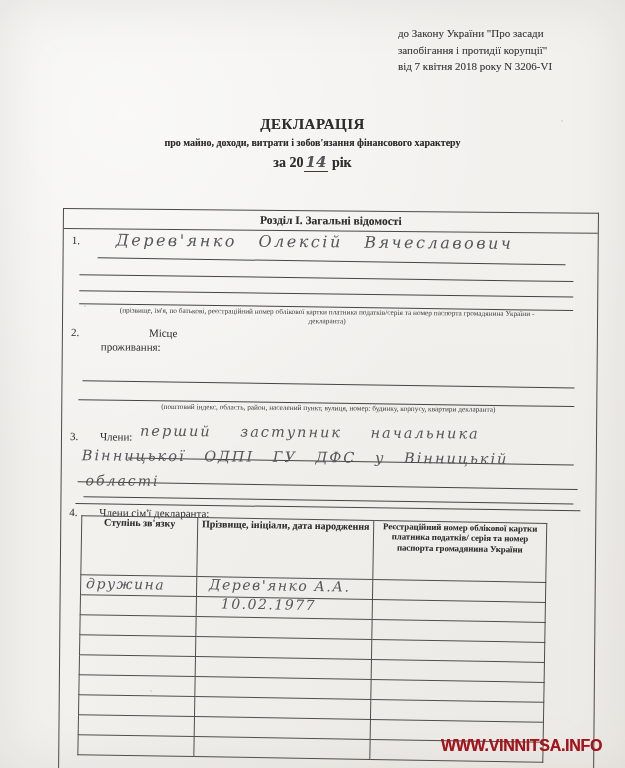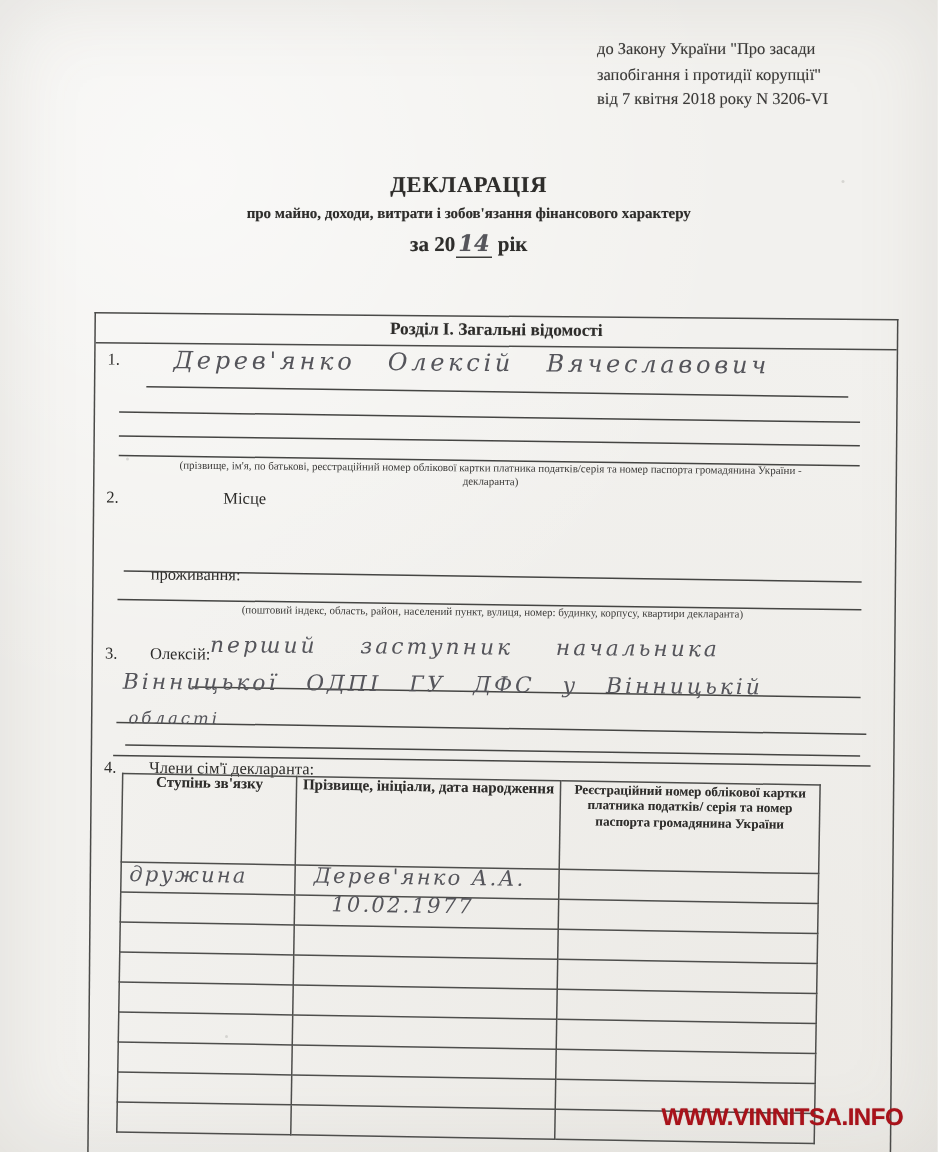--- a/index.html
+++ b/index.html
@@ -94,32 +94,32 @@
     <div class="num" style="left:8px;top:25px;">1.</div>
     <div class="hw" style="position:absolute;left:52px;top:21px;font-size:16px;letter-spacing:2.5px;word-spacing:14px;">Дерев'янко  Олексій  Вячеславович</div>
     <div class="rule" style="left:34px;top:48px;width:468px;transform:rotate(.35deg);"></div>
     <div class="rule" style="left:16px;top:65px;width:494px;transform:rotate(.3deg);"></div>
     <div class="rule" style="left:16px;top:81px;width:494px;transform:rotate(.25deg);"></div>
     <div class="rule" style="left:16px;top:94px;width:494px;transform:rotate(.3deg);"></div>
     <div class="cap" style="left:38px;top:97px;width:452px;">(прізвище, ім'я, по батькові, реєстраційний номер облікової картки платника податків/серія та номер паспорта громадянина України - декларанта)</div>
 
     <div class="num" style="left:8px;top:117px;">2.</div>
     <div class="lbl" style="left:48px;top:117px;margin-left:38px;">Місце</div>
-    <div class="lbl" style="left:38px;top:131px;margin-top:37px;">проживання:</div>
+    <div class="lbl" style="left:38px;top:131px;">проживання:</div>
     <div class="rule" style="left:20px;top:171px;width:492px;transform:rotate(.35deg);"></div>
     <div class="rule" style="left:16px;top:190px;width:496px;transform:rotate(.3deg);"></div>
     <div class="cap" style="left:62px;top:193px;width:408px;">(поштовий індекс, область, район, населений пункт, вулиця, номер: будинку, корпусу, квартири декларанта)</div>
 
     <div class="num" style="left:8px;top:221px;">3.</div>
-    <div class="lbl" style="left:38px;top:221px;">Олексій:</div>
+    <div class="lbl" style="left:38px;top:221px;">Члени:</div>
     <div class="hw" style="position:absolute;left:78px;top:213px;font-size:14.5px;letter-spacing:2px;word-spacing:22px;">перший  заступник  начальника</div>
     <div class="rule" style="left:66px;top:248px;width:446px;transform:rotate(.4deg);"></div>
     <div class="hw" style="position:absolute;left:20px;top:238px;font-size:14.5px;letter-spacing:2px;word-spacing:12px;">Вінницької  ОДПІ  ГУ  ДФС  у  Вінницькій</div>
     <div class="rule" style="left:16px;top:272px;width:500px;transform:rotate(.4deg);"></div>
-    <div class="hw" style="position:absolute;left:24px;top:263px;font-size:11px;letter-spacing:2px;font-style:italic;">області</div>
+    <div class="hw" style="position:absolute;left:24px;top:263px;font-size:14px;letter-spacing:2px;font-style:italic;">області</div>
     <div class="rule" style="left:22px;top:287px;width:490px;transform:rotate(.35deg);"></div>
     <div class="rule" style="left:14px;top:294px;width:505px;transform:rotate(.3deg);"></div>
 
     <div class="num" style="left:8px;top:297px;">4.</div>
     <div class="lbl" style="left:38px;top:297px;text-align:right;">Члени сім'ї декларанта:</div>
 
     <table class="famtable">
       <thead>
         <tr>
           <th class="h1">Ступінь зв'язку</th>

